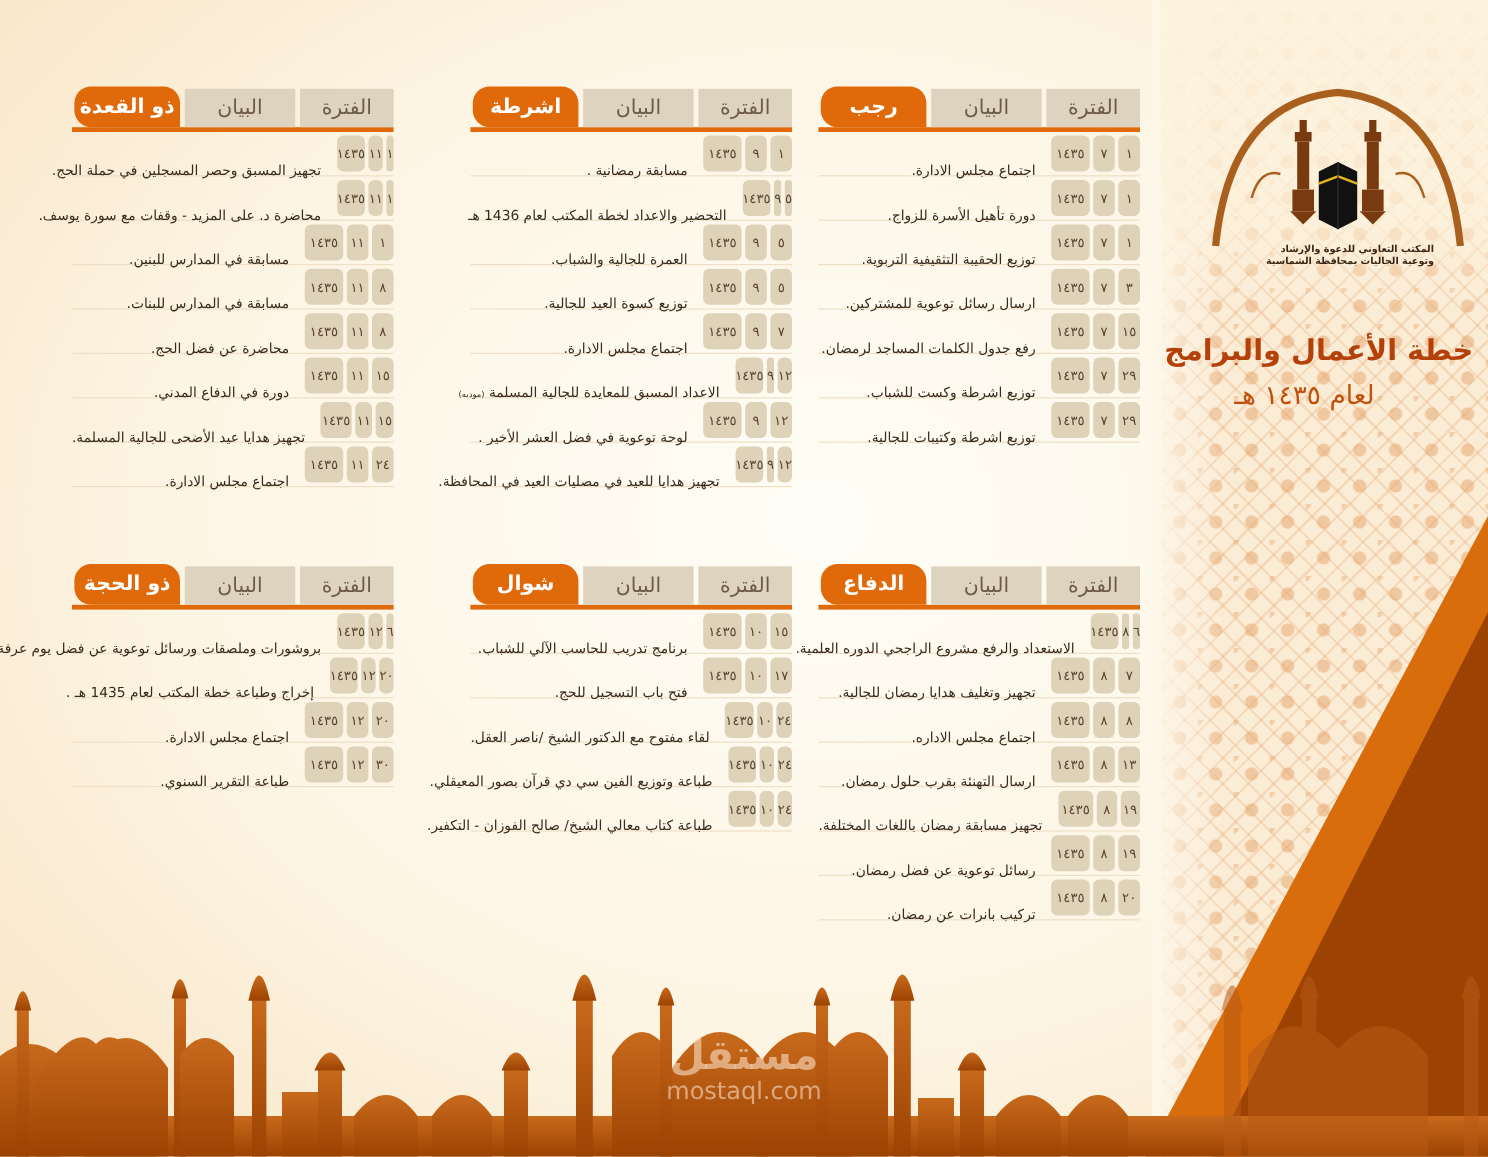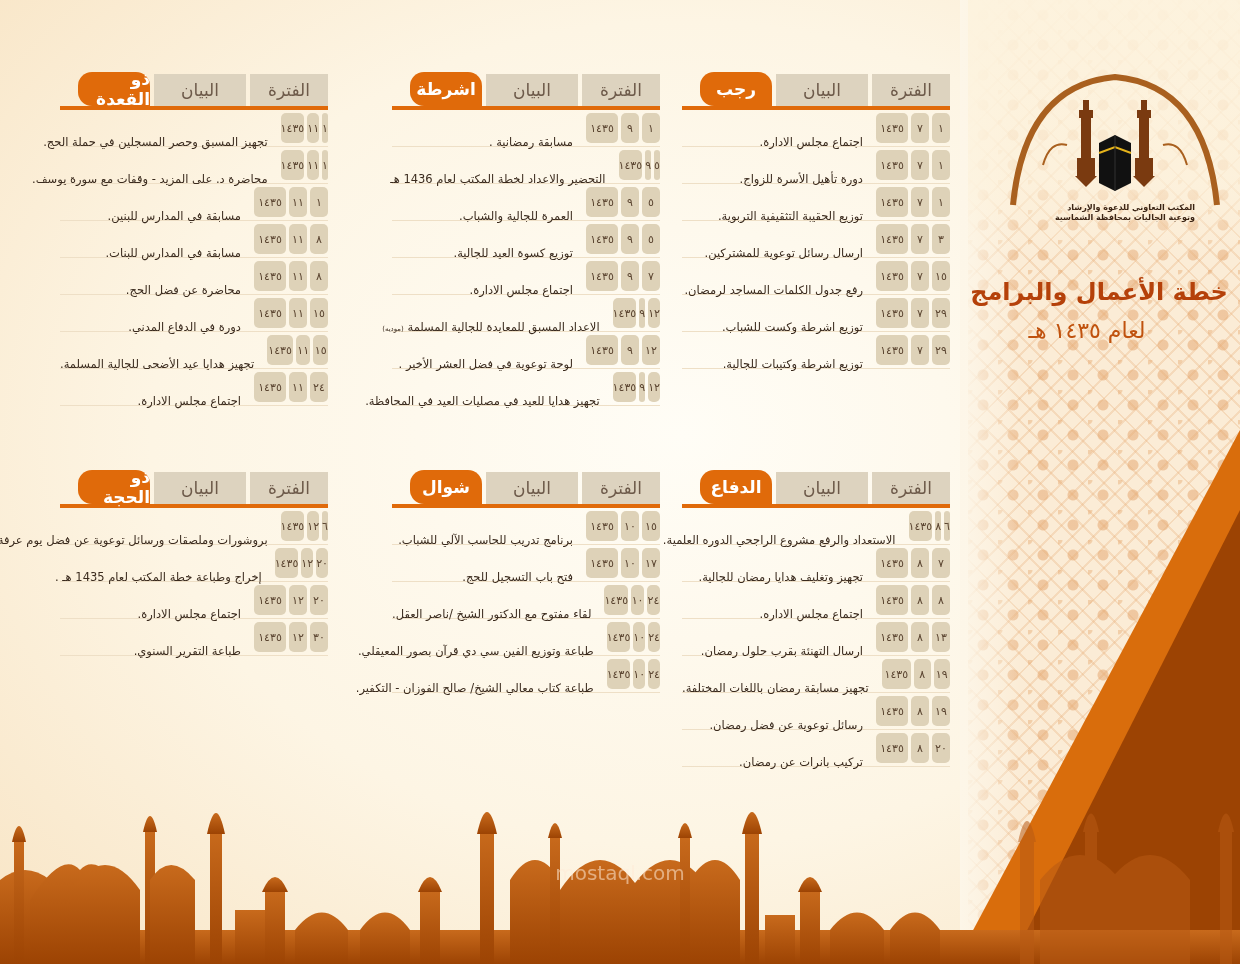--- a/index.html
+++ b/index.html
@@ -45,21 +45,21 @@
   .table-block { position:absolute; width:268px; direction:rtl; }
   .thead { display:flex; height:34px; align-items:flex-end; border-bottom:4px solid #e06a0a; }
   .th-gray {
     background:#ddd3bf; color:#6d5a4a; font-size:17px; height:32px;
     display:flex; align-items:center; justify-content:center; margin-left:4px;
   }
   .th-period { width:78px; }
   .th-desc { width:92px; }
   .th-month {
     background:#e06a0a; color:#fff; font-weight:bold; font-size:17px;
-    height:34px; width:72px; display:flex; align-items:center; justify-content:center;
+    height:34px; width:88px; display:flex; align-items:center; justify-content:center;
     border-radius:14px 14px 0 14px;
   }
   .row { display:flex; align-items:center; height:36px; border-bottom:1px solid #eedfc6; margin-left:0; }
   .cell {
     background:#ded2b8; color:#5a4430; font-size:11px; height:30px;
     display:flex; align-items:center; justify-content:center;
     border-radius:5px; margin-left:3px;
   }
   .c-day { width:18px; }
   .c-mon { width:18px; }
@@ -443,14 +443,15 @@
       <div class="row">
         <div class="cell c-day">٣٠</div>
         <div class="cell c-mon">١٢</div>
         <div class="cell c-year">١٤٣٥</div>
         <div class="desc"><span>طباعة التقرير السنوي.</span></div>
       </div>
     </div>
   </div>
 
 <div class="watermark">
+  <div class="wm-ar">مستقل</div>
   <div class="wm-en">mostaql.com</div>
 </div>
 
 </body></html>

